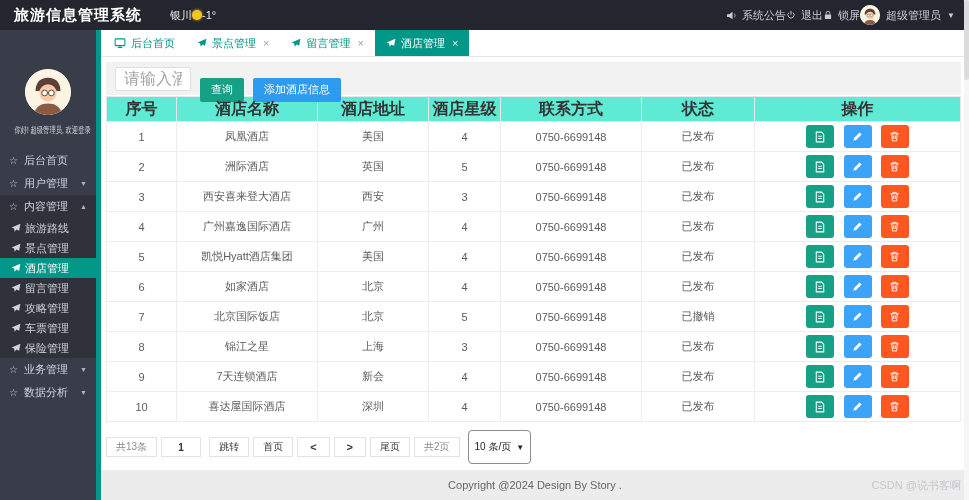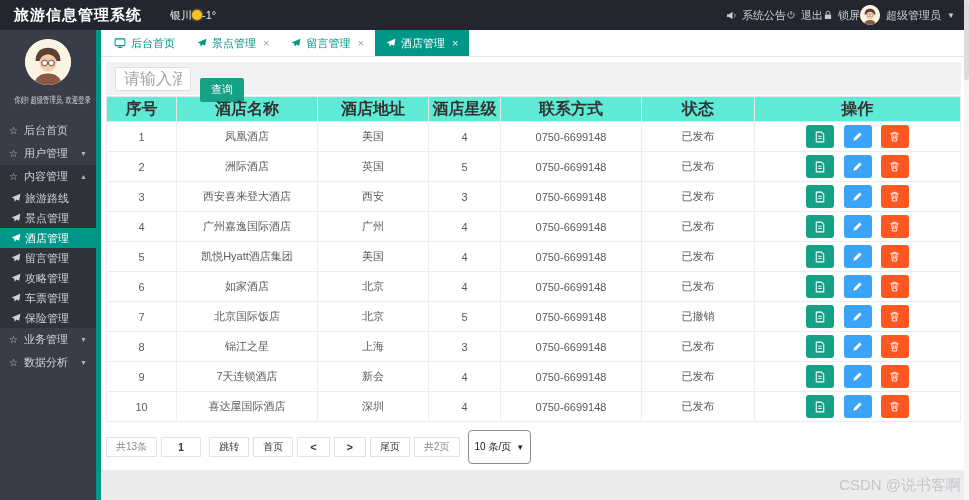--- a/index.html
+++ b/index.html
@@ -15,21 +15,21 @@
   .tb-item { display:flex; align-items:center; gap:5px; cursor:pointer; white-space:nowrap; }
   .tb-item svg { display:block; }
   .tb-user { display:flex; align-items:center; gap:6px; cursor:pointer; }
   .tb-avatar { width:20px; height:20px; border-radius:50%; overflow:hidden; background:#FBF3E4; flex-shrink:0; }
   .tb-avatar svg { display:block; }
   .tb-caret { font-size:8px; color:#c9ccd3; }
 
   
   .layout { display:flex; height:470px; }
   .sidebar { width:96px; flex-shrink:0; background:#393D49; color:#cfd3dc; overflow:hidden; }
-  .profile { text-align:center; padding-top:9px; }
+  .profile { text-align:center; padding-top:9px;margin-top:30px; }
   .avatar-lg { width:46px; height:46px; border-radius:50%; overflow:hidden; margin:0 auto; background:#FBF3E4; }
   .greeting { margin-top:9px; font-size:9px; color:#d8dbe1; white-space:nowrap; transform:scaleX(0.7); transform-origin:50% 50%; }
   .menu { margin-top:12px; }
   .menu-item { display:flex; align-items:center; font-size:11px; cursor:pointer; color:#cfd3dc; }
   .menu-top { height:23px; padding:0 9px; }
   .menu-top.expanded { background:#2F323B; }
   .mi-star { width:15px; font-size:10px; flex-shrink:0; }
   .mi-caret { margin-left:auto; font-size:7px; color:#aeb3bd; }
   .menu-sub { height:20px; padding-left:11px; background:#2F323B; }
   .menu-sub .mi-plane { width:14px; flex-shrink:0; display:inline-flex; }
@@ -68,21 +68,21 @@
   .pg-box { height:20px; line-height:18px; border:1px solid #E2E2E2; background:#fff; padding:0 9px; margin-right:4px; white-space:nowrap; }
   .pg-btn { cursor:pointer; color:#333; }
   .pg-static { color:#8a8a8a; }
   .pg-input { width:40px; height:20px; border:1px solid #E2E2E2; text-align:center; font-size:10px; font-weight:bold; color:#333; margin-right:8px; outline:none; }
   .pg-arrow { font-size:11px; font-weight:bold; padding:0 12px; }
   .pg-select { height:20px; border:1px solid #8d8d8d; border-radius:4px; display:flex; align-items:center; gap:5px; padding:16px 6px; margin-left:4px; font-size:10px; color:#222; cursor:pointer; background:#fff; }
   .sel-caret { font-size:8px; }
 
   
   .footer { height:30px; background:#ECECEC; display:flex; align-items:center; justify-content:center; font-size:11px; color:#666; position:relative; flex-shrink:0; }
-  .watermark { position:absolute; right:8px; top:50%; transform:translateY(-50%); color:#C3C7CB; font-size:15px; }
+  .watermark { position:absolute; right:8px; top:50%; transform:translateY(-50%); color:#C3C7CB; font-size:11px; }
 
   
   .scroll-track { position:absolute; top:0; right:0; bottom:0; width:5px; background:#F6F6F6; }
   .scroll-thumb { width:5px; height:80px; background:#DCDCDC; border-radius:3px; }
 </style>
 </head>
 <body>
 
 <div class="topbar">
   <div class="tb-title">旅游信息管理系统</div>
@@ -273,20 +273,21 @@
           </span>
     <span>酒店管理</span>
     <span class="tab-close">×</span>
   </div>
       </div>
 
     <div class="page">
       <div class="toolbar">
         <input class="search-input" placeholder="请输入酒店名称" style="">
         <button class="btn btn-search">查询</button>
+        <button class="btn btn-add">添加酒店信息</button>
       </div>
 
       <table>
         <colgroup>
           <col style="width:70px">
             <col style="width:141px">
             <col style="width:111px">
           <col style="width:72px">
             <col style="width:141px">
             <col style="width:113px">
@@ -637,20 +638,21 @@
         <span class="pg-box pg-btn">尾页</span>
         <span class="pg-box pg-static">共2页</span>
         <div class="pg-select">
           <span>10 条/页</span>
           <span class="sel-caret">▼</span>
         </div>
       </div>
     </div>
 
     <div class="footer">
+      <span>Copyright @2024 Design By Story .</span>
       <span class="watermark">CSDN @说书客啊</span>
     </div>
   </div>
 </div>
 
 <div class="scroll-track">
     <div class="scroll-thumb"></div>
   </div>
 
 </body></html>

